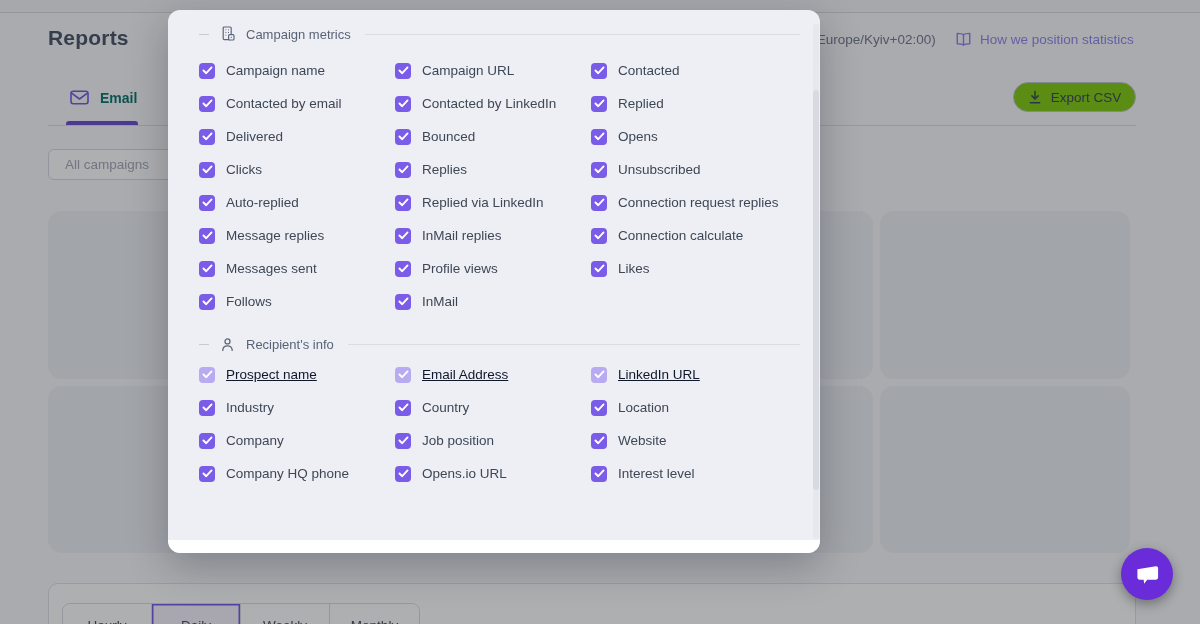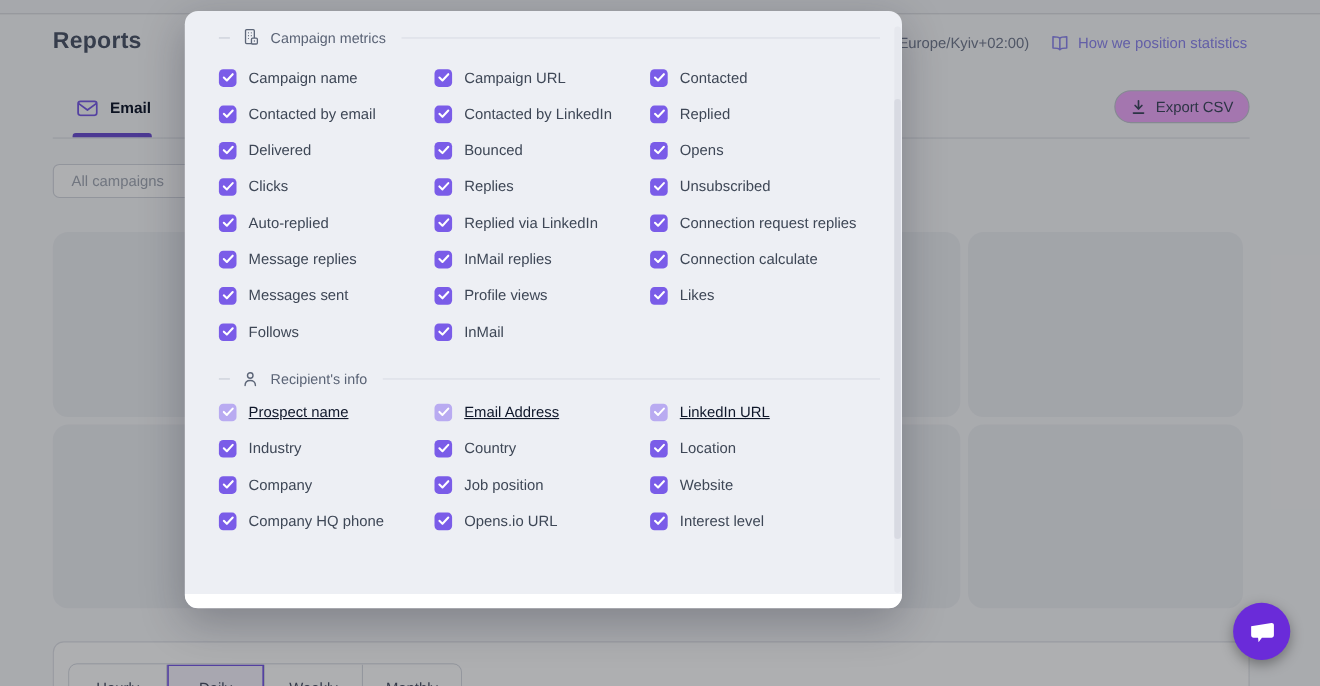--- a/index.html
+++ b/index.html
@@ -4,25 +4,25 @@
 <style>
   * { margin:0; padding:0; box-sizing:border-box; }
   html,body { width:1200px; height:624px; overflow:hidden; }
   body { font-family:"Liberation Sans", sans-serif; background:#f8f9fb; }
   .stage { position:relative; width:1200px; height:624px; overflow:hidden; background:#f8f9fb; }
 
   
   .topbar { position:absolute; left:0; top:0; width:1200px; height:13px; background:#f4f5f8; border-bottom:1px solid #d8dade; }
   .page-title { position:absolute; left:48px; top:26px; font-size:21px; font-weight:700; color:#4d5669; letter-spacing:.2px; }
   .tabs-border { position:absolute; left:48px; top:125px; width:1088px; height:1px; background:#dddfe5; }
-  .tab-email { position:absolute; left:70px; top:90px; display:flex; align-items:flex-end; gap:11px; color:#0f172a; font-size:14px; font-weight:700; }
+  .tab-email { position:absolute; left:70px; top:90px; display:flex; align-items:flex-start; gap:11px; color:#0f766e; font-size:14px; font-weight:700; }
   .tab-underline { position:absolute; left:66px; top:121px; width:72px; height:4px; background:#6d4fd2; border-radius:3px 3px 0 0; }
   .tz-text { position:absolute; top:32px; left:746px; width:190px; font-size:13.5px; color:#747c90; white-space:nowrap; }
   .help-link { position:absolute; left:955px; top:31px; display:flex; align-items:center; gap:8px; color:#8f88f0; font-size:13.5px; }
-  .export-btn { position:absolute; left:1013px; top:82px; width:123px; height:30px; border:1px solid #c2c6d1; border-radius:15px; background:#f0abfc; display:flex; align-items:center; justify-content:center; gap:9px; font-size:13.5px; font-weight:500; color:#3e485e; }
+  .export-btn { position:absolute; left:1013px; top:82px; width:123px; height:30px; border:1px solid #c2c6d1; border-radius:15px; background:#84cc16; display:flex; align-items:center; justify-content:center; gap:9px; font-size:13.5px; font-weight:500; color:#3e485e; }
   .campaign-select { position:absolute; left:48px; top:149px; width:260px; height:31px; background:#ffffff; border:1px solid #d6d9e0; border-radius:6px; display:flex; align-items:center; padding-left:16px; font-size:13.5px; color:#a4aab6; }
   .skel { position:absolute; background:#eef0f4; border-radius:14px; }
   .skel.a1 { left:48px;  top:211px; width:825px; height:168px; }
   .skel.a2 { left:48px;  top:386px; width:825px; height:167px; }
   .skel.b1 { left:880px; top:211px; width:250px; height:168px; }
   .skel.b2 { left:880px; top:386px; width:250px; height:167px; }
   .bottom-card { position:absolute; left:48px; top:583px; width:1088px; height:80px; background:#ffffff; border:1px solid #e0e2e8; border-radius:10px; }
   .segments { position:absolute; left:62px; top:603px; display:flex; border:1px solid #d9dce3; border-radius:8px 8px 0 0; background:#ffffff; overflow:hidden; }
   .segment { width:89px; height:42px; display:flex; align-items:center; justify-content:center; font-size:13.5px; color:#4a5166; border-right:1px solid #d9dce3; background:#ffffff; }
   .segment:last-child { border-right:none; }

